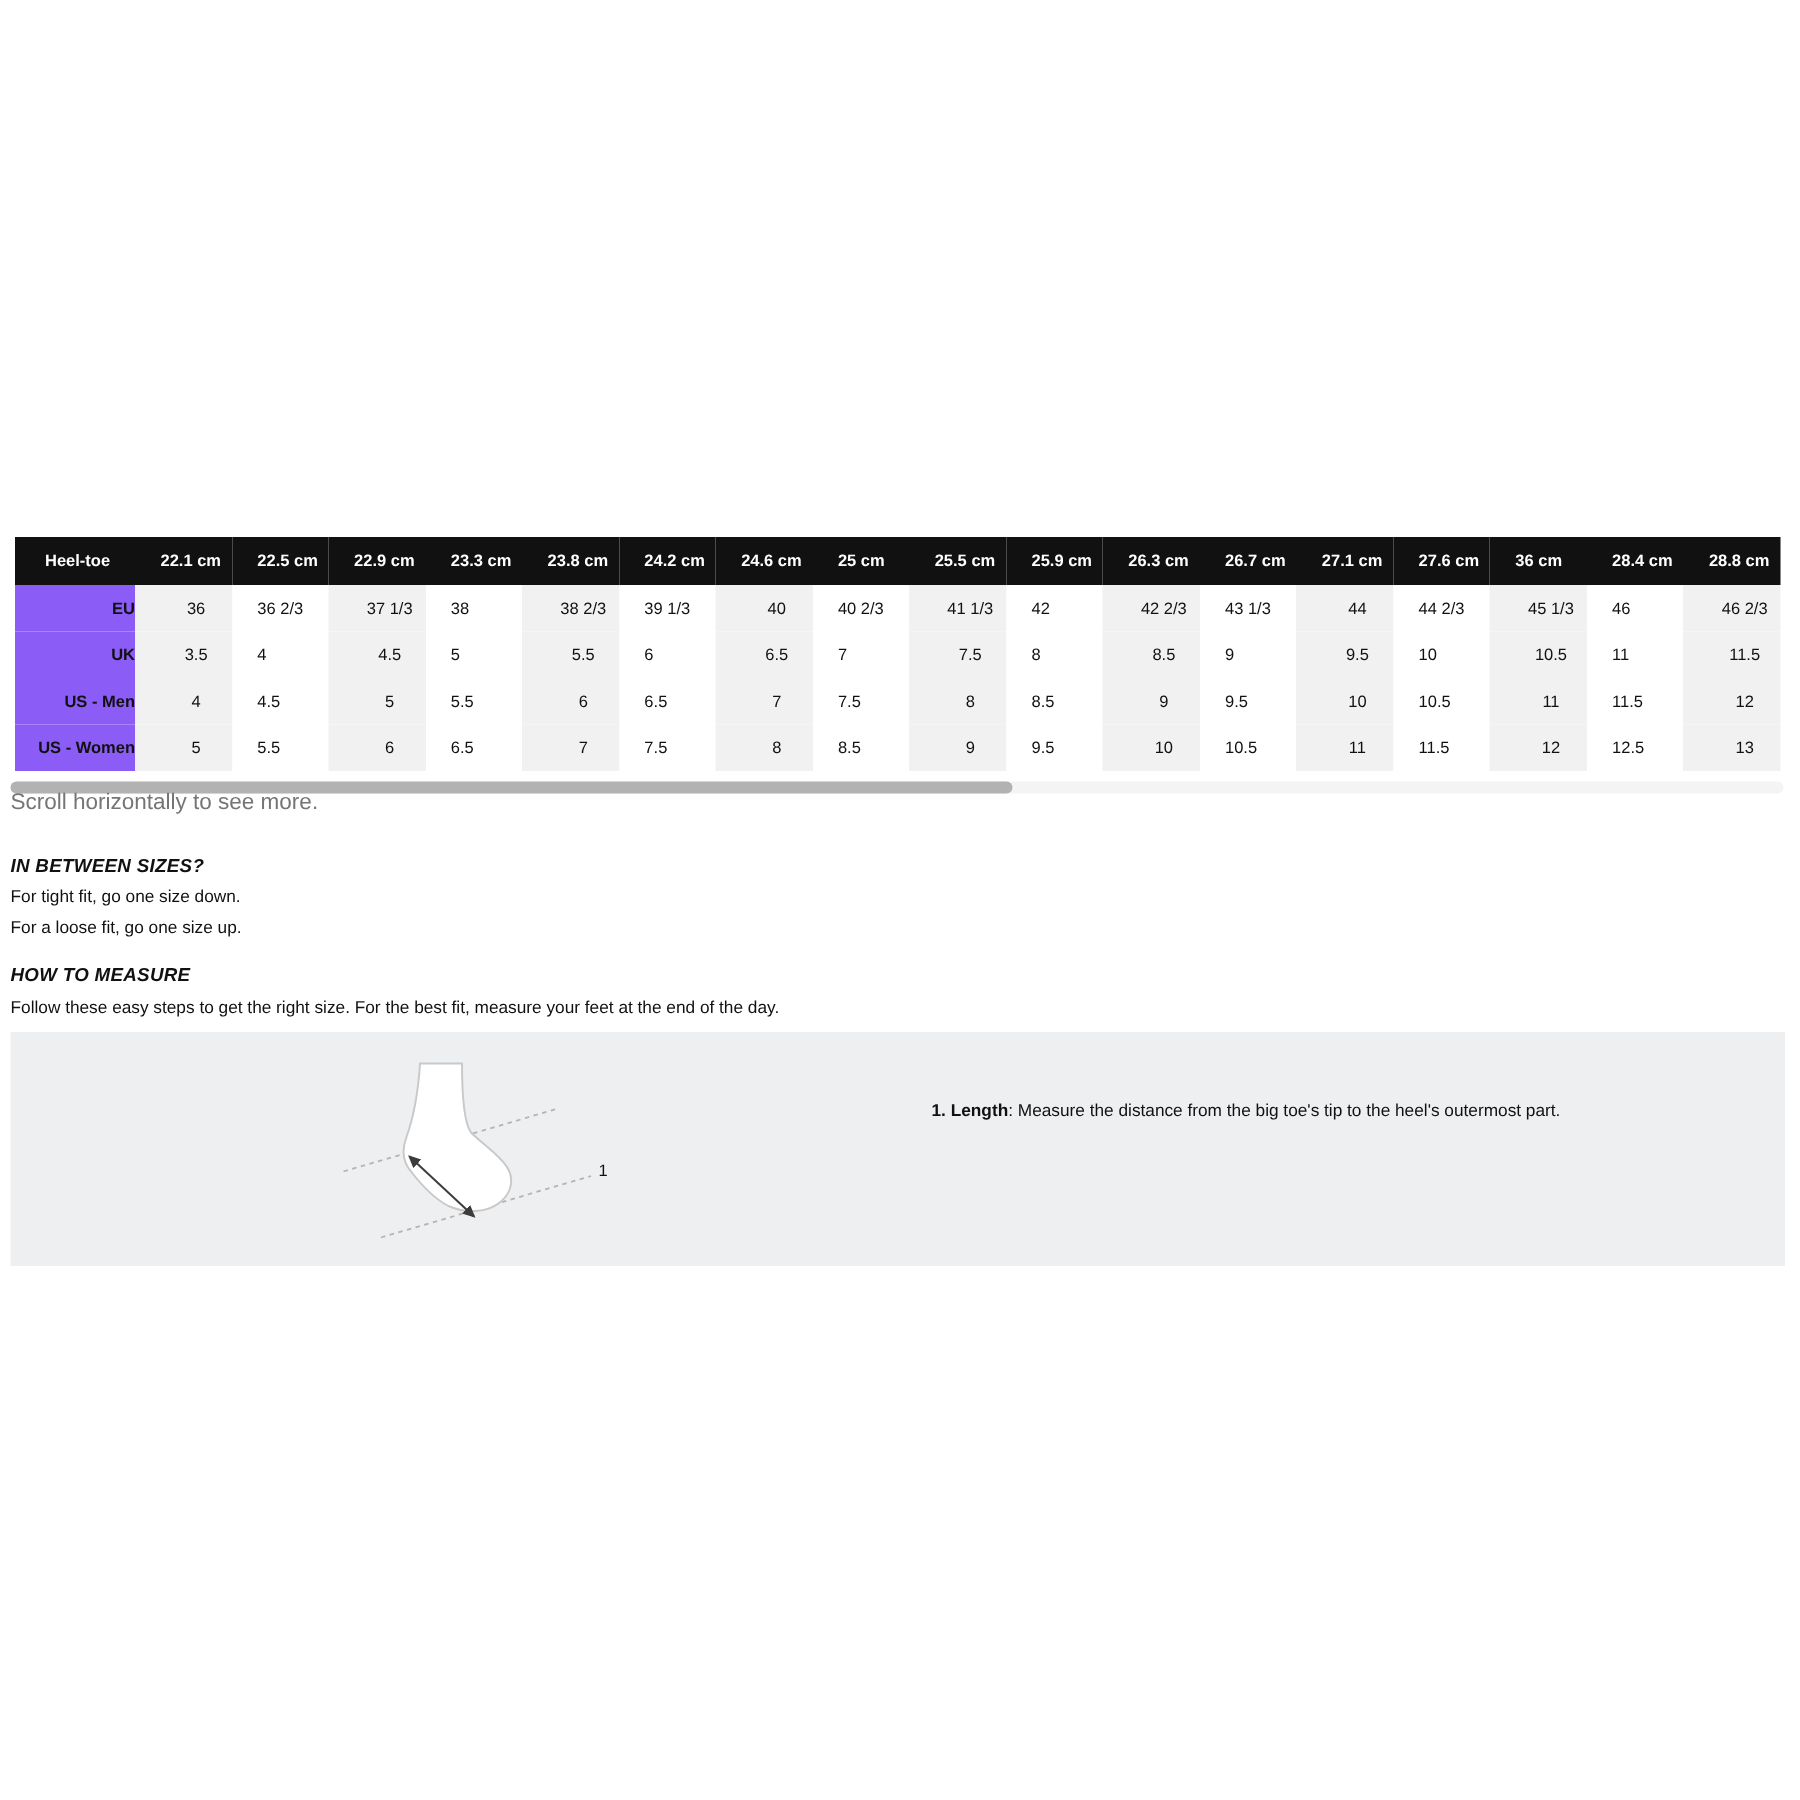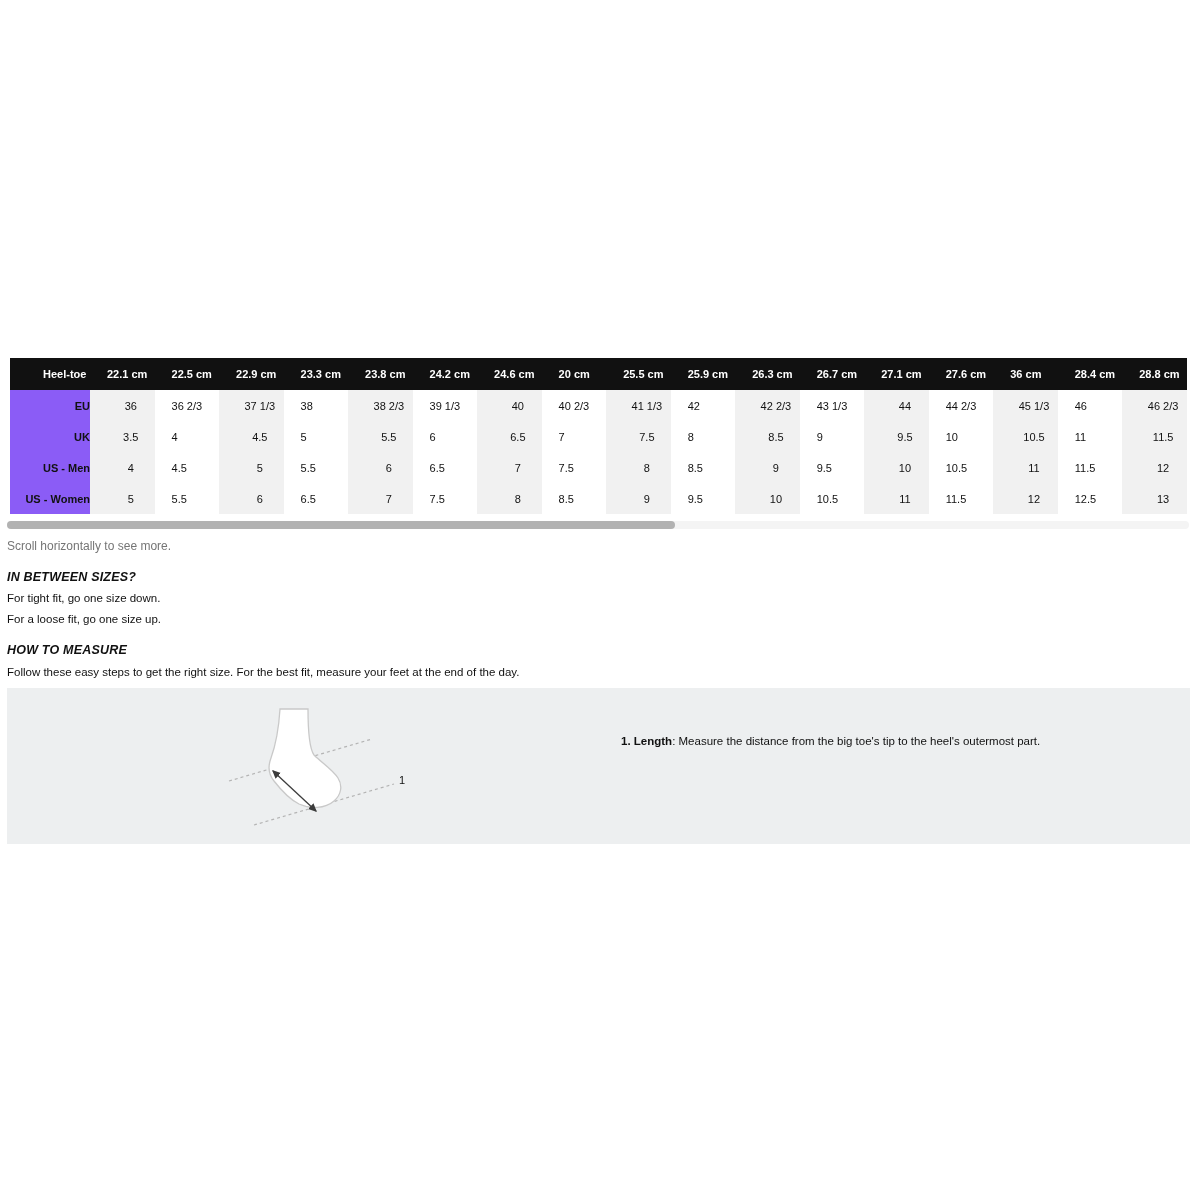--- a/index.html
+++ b/index.html
@@ -36,21 +36,21 @@
   table.size-chart col.label-col { width: 80px; }
   table.size-chart thead th {
     background: var(--header-bg, #111111);
     color: #ffffff;
     font-weight: bold;
     height: 32px;
     text-align: left;
     padding-left: 17px;
     white-space: nowrap;
   }
-  table.size-chart thead th:first-child { padding-left: 33px; }
+  table.size-chart thead th:first-child { padding-left: 20px; }
   table.size-chart tbody th.row-label {
     font-weight: bold;
     text-align: right;
     padding-left: 14px;
     height: 31px;
     white-space: nowrap;
     background: #8b5cf6;
   }
   table.size-chart tbody td {
     height: 31px;
@@ -69,22 +69,22 @@
     border-radius: 4px;
   }
   .hscrollbar .thumb {
     position: absolute; left: 0; top: 0;
     width: 668px; height: 8px;
     background: var(--scrollbar-thumb, #b2b2b2);
     border-radius: 4px;
   }
 
   .scroll-hint {
-    position: absolute; left: 7px; top: 539px;
-    font-size: 12px; color: var(--hint-text, #757575); text-align: right;
+    position: absolute; left: 7px; top: 526px;
+    font-size: 15px; color: var(--hint-text, #757575); text-align: right;
   }
 
   .section-heading {
     position: absolute; left: 7px;
     font-size: 12.5px; font-weight: bold; font-style: italic;
     letter-spacing: .2px;
   }
   .h-between { top: 570px; }
   .h-measure { top: 643px; }
 
@@ -128,21 +128,21 @@
       <thead>
         <tr>
             <th>Heel-toe</th>
             <th>22.1 cm</th>
             <th>22.5 cm</th>
             <th>22.9 cm</th>
             <th>23.3 cm</th>
             <th>23.8 cm</th>
             <th>24.2 cm</th>
             <th>24.6 cm</th>
-            <th>20 cm</th>
+            <th>25 cm</th>
             <th>25.5 cm</th>
             <th>25.9 cm</th>
             <th>26.3 cm</th>
             <th>26.7 cm</th>
             <th>27.1 cm</th>
             <th>27.6 cm</th>
             <th>36 cm</th>
             <th>28.4 cm</th>
             <th>28.8 cm</th>
           </tr>

